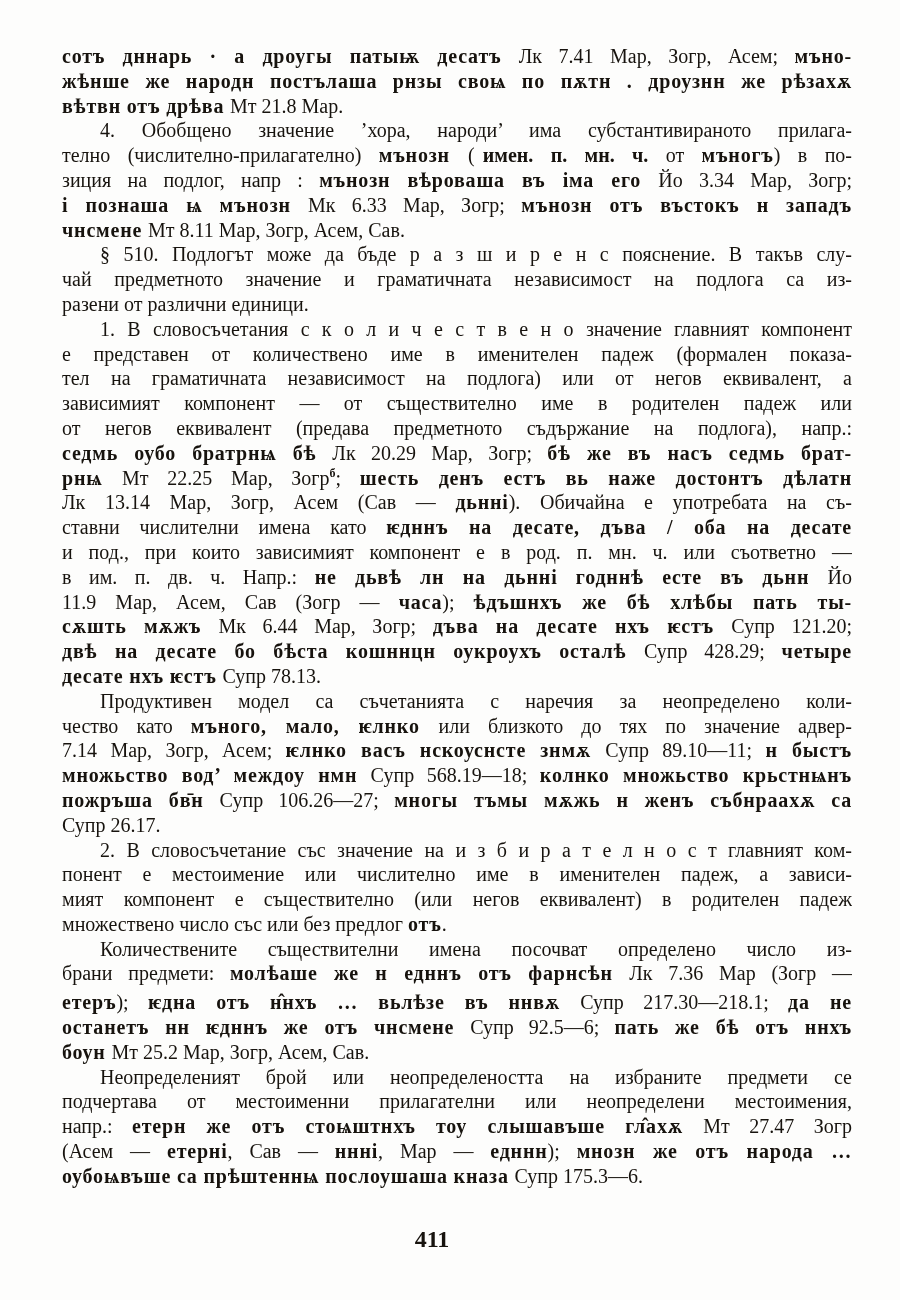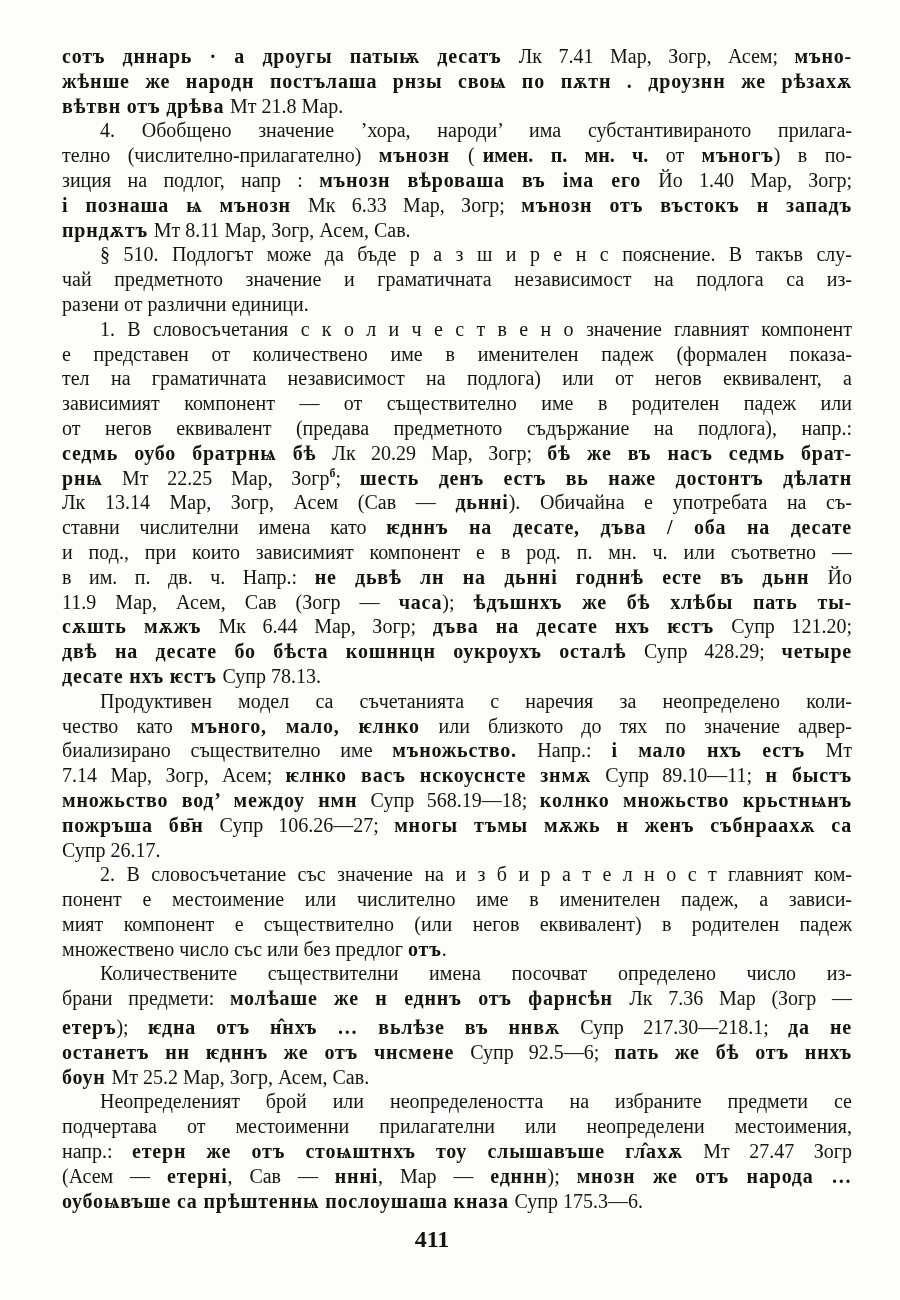--- a/index.html
+++ b/index.html
@@ -26,44 +26,43 @@
 </head>
 <body>
 
 <div class="page">
   <div class="text" id="text-block">
       <div class="line"><span class="ro">сотъ дннарь · а дроугы патыѭ десатъ </span><span class="rn">Лк 7.41 Мар, Зогр, Асем; </span><span class="ro">мъно-</span></div>
       <div class="line"><span class="ro">жѣнше же народн постълаша рнзы своѩ по пѫтн . дроузнн же рѣзахѫ</span></div>
       <div class="line last"><span class="ro">вѣтвн отъ дрѣва </span><span class="rn">Мт 21.8 Мар.</span></div>
       <div class="line indent"><span class="rn">4. Обобщено значение ’хора, народи’ има субстантивираното прилага-</span></div>
       <div class="line"><span class="rn">телно (числително-прилагателно) </span><span class="ro">мънозн </span><span class="rn">(</span><span class="rb">имен. п. мн. ч.</span><span class="rn"> от </span><span class="ro">мъногъ</span><span class="rn">) в по-</span></div>
-      <div class="line"><span class="rn">зиция на подлог, напр : </span><span class="ro">мънозн вѣроваша въ іма его </span><span class="rn">Йо 1.40 Мар, Зогр;</span></div>
+      <div class="line"><span class="rn">зиция на подлог, напр : </span><span class="ro">мънозн вѣроваша въ іма его </span><span class="rn">Йо 3.34 Мар, Зогр;</span></div>
       <div class="line"><span class="ro">і познаша ѩ мънозн </span><span class="rn">Мк 6.33 Мар, Зогр; </span><span class="ro">мънозн отъ въстокъ н западъ</span></div>
-      <div class="line last"><span class="ro">прндѫтъ </span><span class="rn">Мт 8.11 Мар, Зогр, Асем, Сав.</span></div>
+      <div class="line last"><span class="ro">чнсмене </span><span class="rn">Мт 8.11 Мар, Зогр, Асем, Сав.</span></div>
       <div class="line indent"><span class="rn">§ 510. Подлогът може да бъде р а з ш и р е н с пояснение. В такъв слу-</span></div>
       <div class="line"><span class="rn">чай предметното значение и граматичната независимост на подлога са из-</span></div>
       <div class="line last"><span class="rn">разени от различни единици.</span></div>
       <div class="line indent"><span class="rn">1. В словосъчетания с к о л и ч е с т в е н о значение главният компонент</span></div>
       <div class="line"><span class="rn">е представен от количествено име в именителен падеж (формален показа-</span></div>
       <div class="line"><span class="rn">тел на граматичната независимост на подлога) или от негов еквивалент, а</span></div>
       <div class="line"><span class="rn">зависимият компонент — от съществително име в родителен падеж или</span></div>
       <div class="line"><span class="rn">от негов еквивалент (предава предметното съдържание на подлога), напр.:</span></div>
       <div class="line"><span class="ro">седмь оубо братрнѩ бѣ </span><span class="rn">Лк 20.29 Мар, Зогр; </span><span class="ro">бѣ же въ насъ седмь брат-</span></div>
       <div class="line"><span class="ro">рнѩ </span><span class="rn">Мт 22.25 Мар, Зогр</span><span class="ru">б</span><span class="rn">; </span><span class="ro">шесть денъ естъ вь наже достонтъ дѣлатн</span></div>
       <div class="line"><span class="rn">Лк 13.14 Мар, Зогр, Асем (Сав — </span><span class="ro">дьнні</span><span class="rn">). Обичайна е употребата на съ-</span></div>
       <div class="line"><span class="rn">ставни числителни имена като </span><span class="ro">ѥдннъ на десате, дъва / оба на десате</span></div>
       <div class="line"><span class="rn">и под., при които зависимият компонент е в род. п. мн. ч. или съответно —</span></div>
       <div class="line"><span class="rn">в им. п. дв. ч. Напр.: </span><span class="ro">не дьвѣ лн на дьнні годннѣ есте въ дьнн </span><span class="rn">Йо</span></div>
       <div class="line"><span class="rn">11.9 Мар, Асем, Сав (Зогр — </span><span class="ro">часа</span><span class="rn">); </span><span class="ro">ѣдъшнхъ же бѣ хлѣбы пать ты-</span></div>
       <div class="line"><span class="ro">сѫшть мѫжъ </span><span class="rn">Мк 6.44 Мар, Зогр; </span><span class="ro">дъва на десате нхъ ѥстъ </span><span class="rn">Супр 121.20;</span></div>
       <div class="line"><span class="ro">двѣ на десате бо бѣста кошннцн оукроухъ осталѣ </span><span class="rn">Супр 428.29; </span><span class="ro">четыре</span></div>
       <div class="line last"><span class="ro">десате нхъ ѥстъ </span><span class="rn">Супр 78.13.</span></div>
       <div class="line indent"><span class="rn">Продуктивен модел са съчетанията с наречия за неопределено коли-</span></div>
       <div class="line"><span class="rn">чество като </span><span class="ro">мъного, мало, ѥлнко </span><span class="rn">или близкото до тях по значение адвер-</span></div>
-      <div class="line"><span class="rn">биализирано съществително име </span><span class="ro">мъножьство. </span><span class="rn">Напр.: </span><span class="ro">і мало нхъ естъ </span><span class="rn">Мт</span></div>
       <div class="line"><span class="rn">7.14 Мар, Зогр, Асем; </span><span class="ro">ѥлнко васъ нскоуснсте знмѫ </span><span class="rn">Супр 89.10—11; </span><span class="ro">н быстъ</span></div>
       <div class="line"><span class="ro">множьство вод’ междоу нмн </span><span class="rn">Супр 568.19—18; </span><span class="ro">колнко множьство крьстнѩнъ</span></div>
       <div class="line"><span class="ro">пожръша бв̄н </span><span class="rn">Супр 106.26—27; </span><span class="ro">многы тъмы мѫжь н женъ събнраахѫ са</span></div>
       <div class="line last"><span class="rn">Супр 26.17.</span></div>
       <div class="line indent"><span class="rn">2. В словосъчетание със значение на и з б и р а т е л н о с т главният ком-</span></div>
       <div class="line"><span class="rn">понент е местоимение или числително име в именителен падеж, а зависи-</span></div>
       <div class="line"><span class="rn">мият компонент е съществително (или негов еквивалент) в родителен падеж</span></div>
       <div class="line last"><span class="rn">множествено число със или без предлог </span><span class="ro">отъ</span><span class="rn">.</span></div>
       <div class="line indent"><span class="rn">Количествените съществителни имена посочват определено число из-</span></div>
       <div class="line"><span class="rn">брани предмети: </span><span class="ro">молѣаше же н едннъ отъ фарнсѣн </span><span class="rn">Лк 7.36 Мар (Зогр —</span></div>

